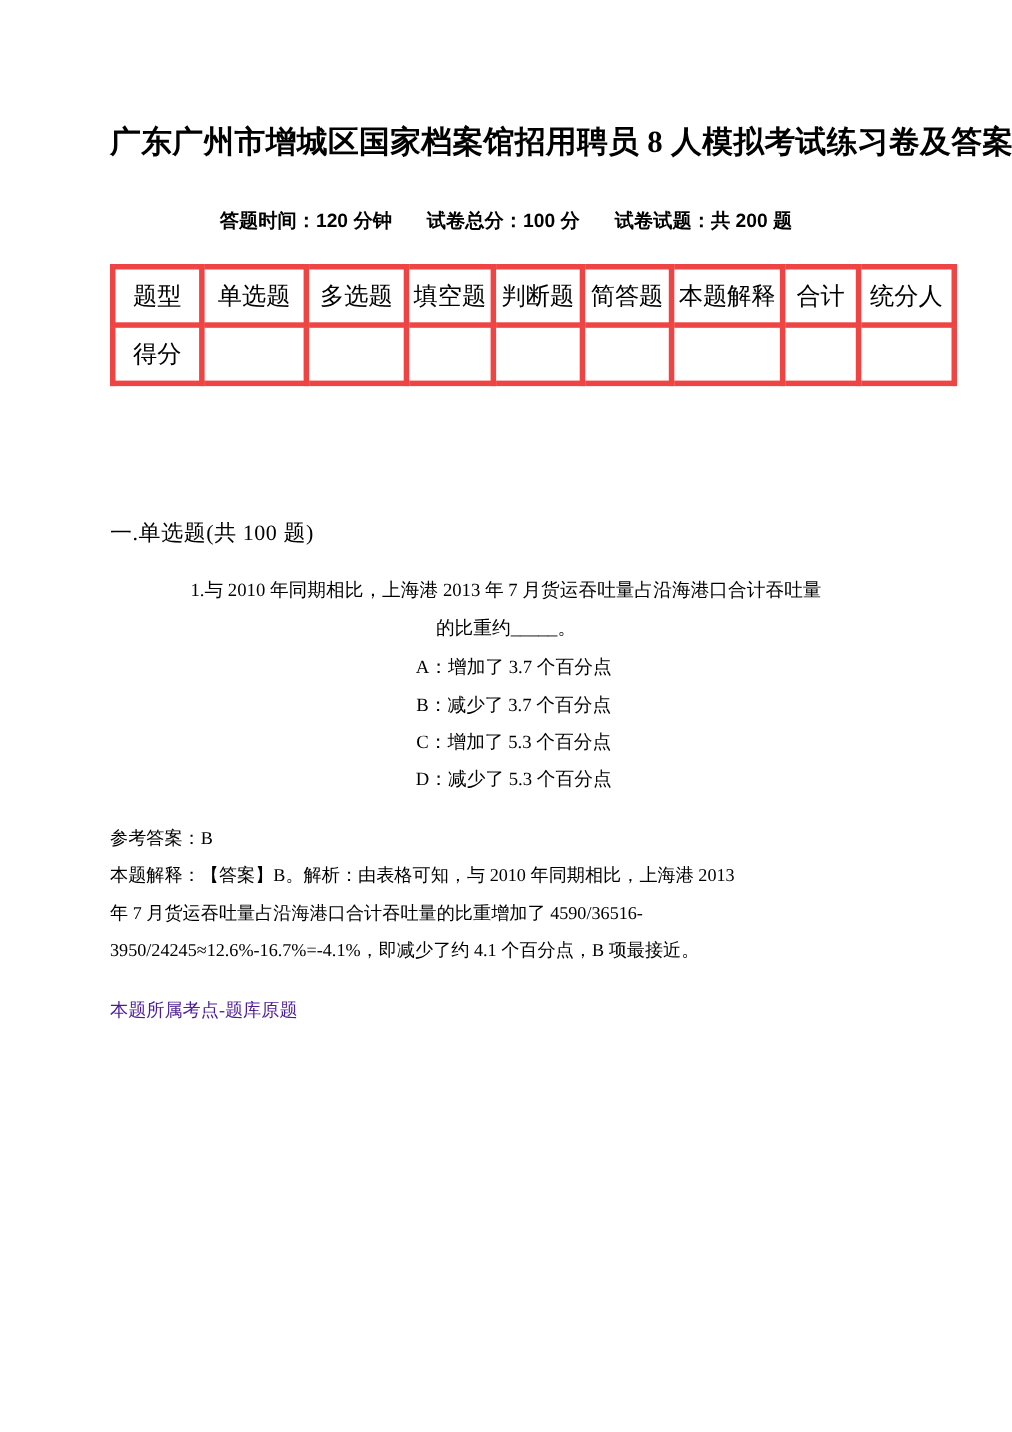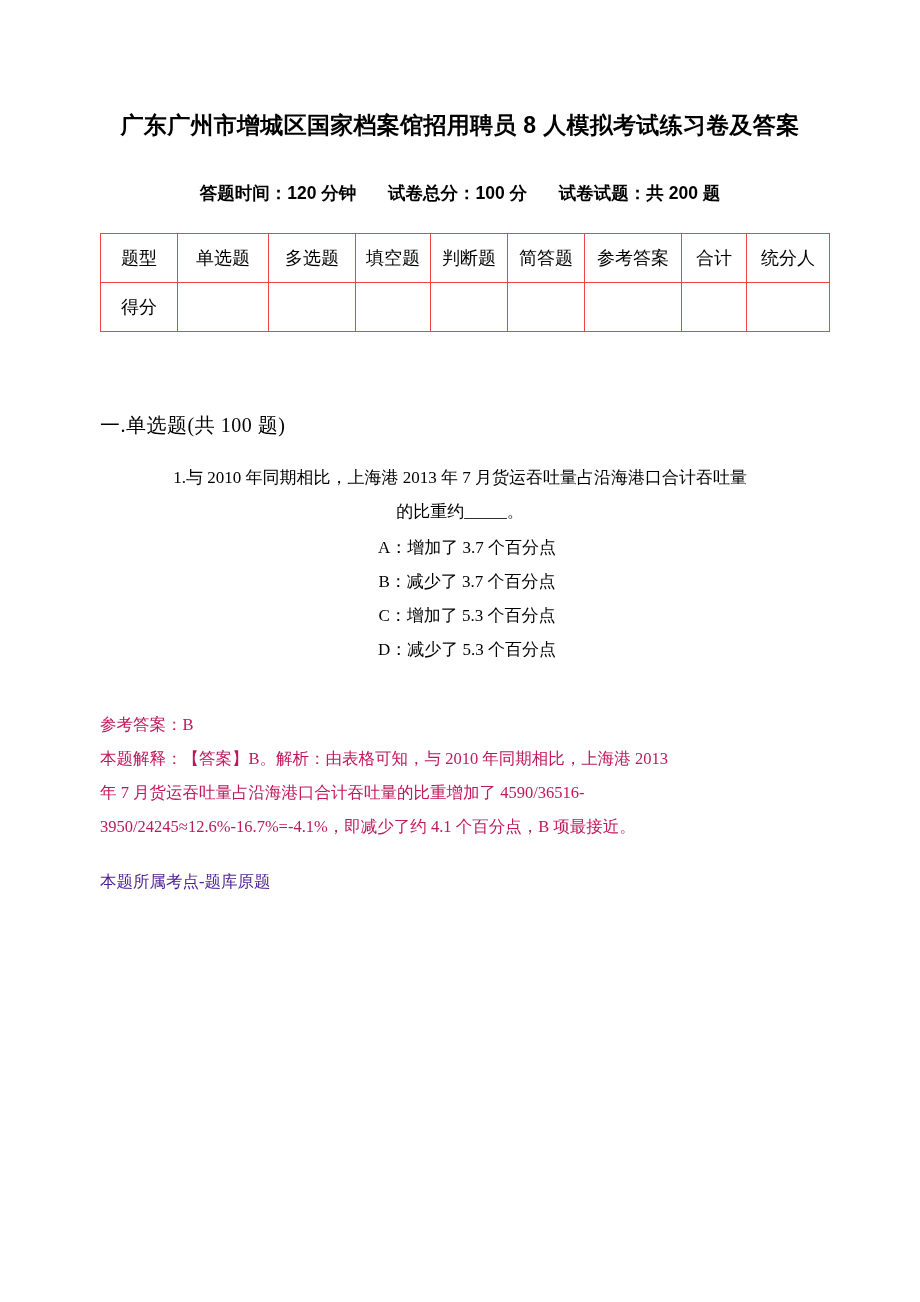--- a/index.html
+++ b/index.html
@@ -18,65 +18,65 @@
   .page {
     width: 920px;
     height: 1302px;
     position: relative;
     box-sizing: border-box;
     padding: 0 100px;
   }
   .doc-title {
     margin-top: 110px;
     text-align: center;
-    font-size: 23px;
+    font-size: 28px;
     font-weight: bold;
     letter-spacing: 0.3px;
     white-space: nowrap;
-    font-family: Liberation Sans, sans-serif;
+    font-family: Liberation Serif, serif;
   }
   .exam-meta {
     margin-top: 40px;
     text-align: center;
     font-size: 17.5px;
     font-weight: bold;
     font-family: "Liberation Sans", sans-serif;
   }
   .exam-meta span.gap {
     display: inline-block;
     width: 22px;
   }
   .score-table {
     margin: 28px auto 0 auto;
     border-collapse: collapse;
     width: 683px;
     table-layout: fixed;
   }
   .score-table td {
-    border: 1px solid #ef4444;
+    border: 5px solid #ef4444;
     height: 46px;
     text-align: center;
     vertical-align: middle;
-    font-size: 18px;
+    font-size: 22px;
     font-family: "Liberation Sans", sans-serif;
   }
   .score-table td.label {
     width: 74px;
   }
   .score-table td.c-dx { width: 88px; }
   .score-table td.c-dxx { width: 84px; }
   .score-table td.c-tk { width: 72px; }
   .score-table td.c-pd { width: 74px; }
   .score-table td.c-jd { width: 74px; }
   .score-table td.c-gw { width: 94px; }
   .score-table td.c-hj { width: 62px; }
   .score-table td.c-tf { width: 80px; }
 
   .section-heading {
-    margin-top: 80px;
+    margin-top: 120px;
     font-size: 20px;
     font-weight: normal;
     letter-spacing: 0.5px;
   }
   .question {
     margin-top: 22px;
     font-size: 17px;
     line-height: 34px;
     text-align: center;
   }
@@ -85,22 +85,22 @@
   }
   .options {
     margin-top: 2px;
   }
   .option {
     font-size: 17px;
     line-height: 34px;
     padding-left: 14px;
   }
   .answer-block {
-    margin-top: 42px;
-    color: #be185d;
+    margin-top: 20px;
+    color: #000000;
     font-size: 16.5px;
     line-height: 32px;
   }
   .answer-line { }
   .explain {
     margin-top: 2px;
   }
   .tag-line {
     margin-top: 28px;
     color: #4c1d95;
@@ -124,21 +124,21 @@
 
   <table class="score-table">
     <tbody>
       <tr>
         <td class="label">题型</td>
         <td class="c-dx">单选题</td>
         <td class="c-dxx">多选题</td>
         <td class="c-tk">填空题</td>
         <td class="c-pd">判断题</td>
         <td class="c-jd">简答题</td>
-        <td class="c-gw">参考答案</td>
+        <td class="c-gw">本题解释</td>
         <td class="c-hj">合计</td>
         <td class="c-tf">统分人</td>
       </tr>
       <tr>
         <td class="label">得分</td>
         <td></td>
         <td></td>
         <td></td>
         <td></td>
         <td></td>

